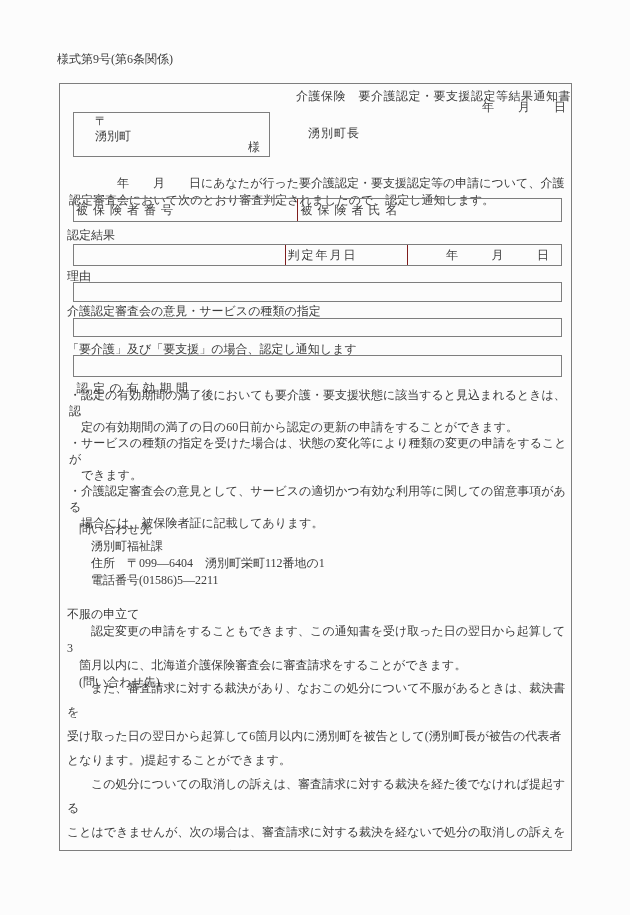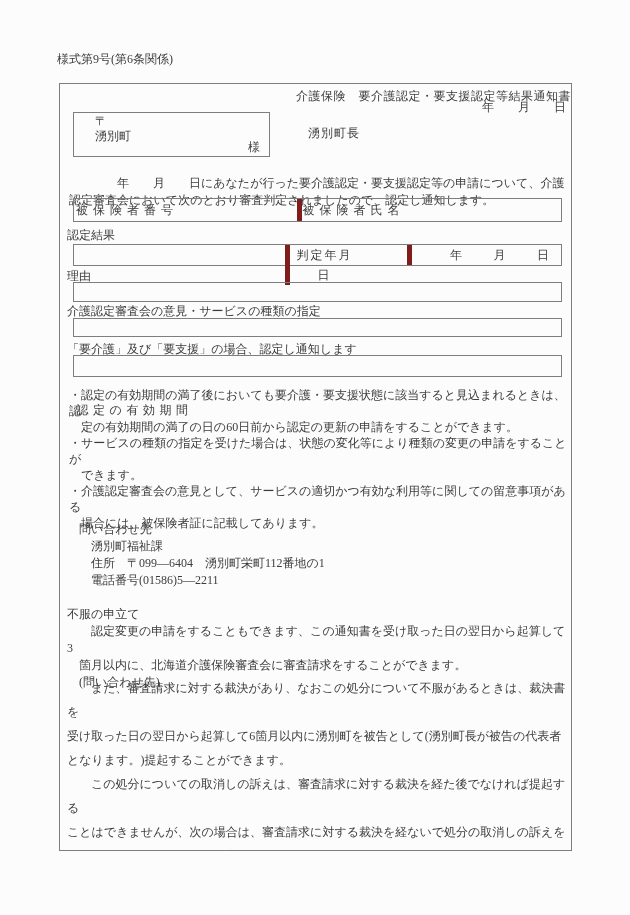--- a/index.html
+++ b/index.html
@@ -20,25 +20,25 @@
   .date-line{position:absolute;right:5px;top:15px;}
   .addr-box{
     position:absolute;left:13px;top:28px;width:197px;height:45px;
     border:1px solid #7e7e7e;box-sizing:border-box;
     padding:1px 8px 1px 21px;line-height:15px;
   }
   .addr-box .honorific{position:absolute;right:9px;bottom:1px;}
   .mayor{position:absolute;left:248px;top:41px;letter-spacing:1px;}
   .intro{position:absolute;left:9px;top:77px;width:499px;line-height:16.5px;margin-top:14px;}
   .tbl{
-    position:absolute;left:13px;width:489px;display:flex;align-items:flex-start;
+    position:absolute;left:13px;width:489px;display:flex;align-items:center;
     border:1px solid #7e7e7e;box-sizing:border-box;
   }
   .tbl>*{box-sizing:border-box;}
-  .tbl>*+*{border-left:5px solid #7f1d1d;}
+  .tbl>*+*{border-left:1px solid #7f1d1d;}
   .cell-lbl{text-align:center;}
   .insured{top:114px;height:24px;line-height:22px;}
   .insured .num-lbl{width:106px;letter-spacing:5px;}
   .digits{width:117px;display:flex;}
   .digit{flex:1;}
   .digit+.digit{border-left:1px solid #7e7e7e;}
   .insured .name-lbl{width:108px;letter-spacing:5px;}
   .insured .name-blank{flex:1;}
   .sec-label{position:absolute;left:7px;}
   .lbl-result{top:143px;}

